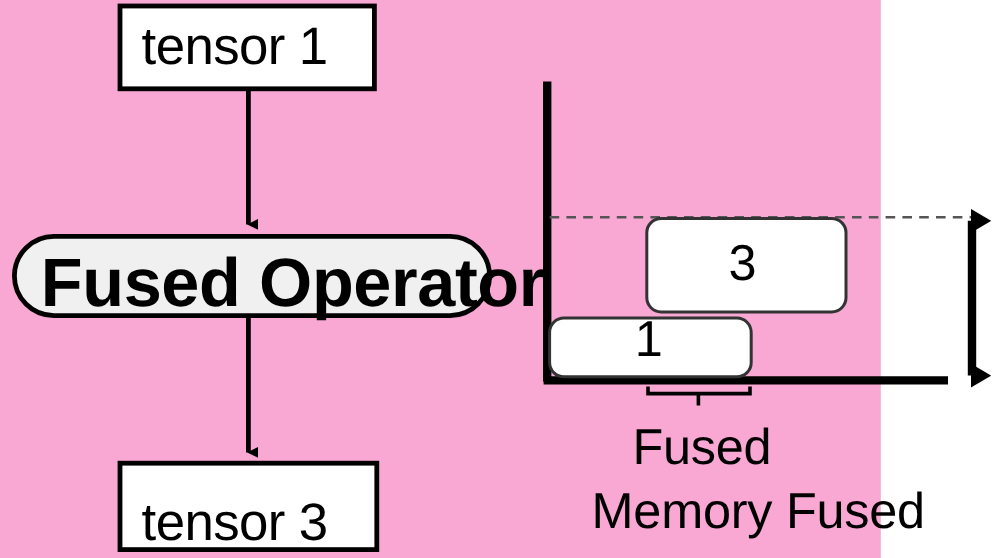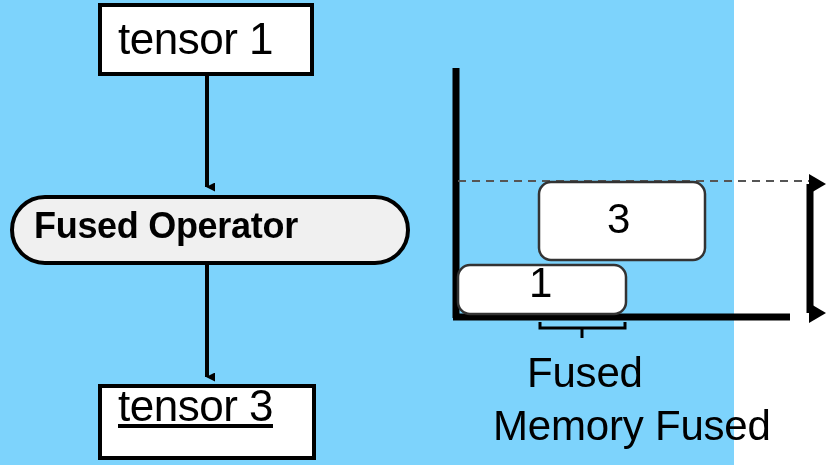--- a/index.html
+++ b/index.html
@@ -11,40 +11,40 @@
     width: 830px;
     height: 465px;
     font-family: "Liberation Sans", sans-serif;
     color: #000000;
     overflow: hidden;
   }
   #canvas {
     position: relative;
     width: 734px;
     height: 465px;
-    background: #7dd3fc;
+    background: #f9a8d4;
   }
   #canvas > svg {
     position: absolute;
     left: 0;
     top: 0;
   }
   .txt {
     position: absolute;
     white-space: nowrap;
     line-height: 1;
     color: #000000;
   }
   .tensor-label {
     font-size: 44px;
     font-weight: 400;
     letter-spacing: -0.5px;
   }
   .pill-label {
-    font-size: 36px;
+    font-size: 57px;
     font-weight: bold;
     letter-spacing: -0.3px;
   }
   .block-num {
     font-size: 42px;
     font-weight: 400;
   }
   .cap-bold {
     font-size: 42px;
     font-weight: normal;
@@ -98,21 +98,21 @@
 
     <line x1="810" y1="184" x2="810" y2="313" stroke="#000000" stroke-width="7" marker-start="url(#arrowUp)" marker-end="url(#arrowDown)"></line>
 
     <path d="M 540,322 L 540,328 L 625,328 L 625,322 M 582,328 L 582,338" fill="none" stroke="#000000" stroke-width="3"></path>
   </svg>
 
   <div class="txt tensor-label" style="left:118px; top:17px;">tensor 1</div>
 
   <div class="txt pill-label" style="left:34px; top:208px;">Fused Operator</div>
 
-  <div class="txt tensor-label" style="left:118px; top:384px;text-decoration:underline;">tensor 3</div>
+  <div class="txt tensor-label" style="left:118px; top:414px;">tensor 3</div>
 
   <div class="txt block-num" style="left:607px; top:198px;">3</div>
 
   <div class="txt block-num" style="left:529px; top:262px;">1</div>
 
   <div class="txt cap-bold" style="left:515px; top:352px;">Fused</div>
 
   <div class="txt cap-reg" style="left:493px; top:405px;">Memory Fused</div>
 
 </div>

